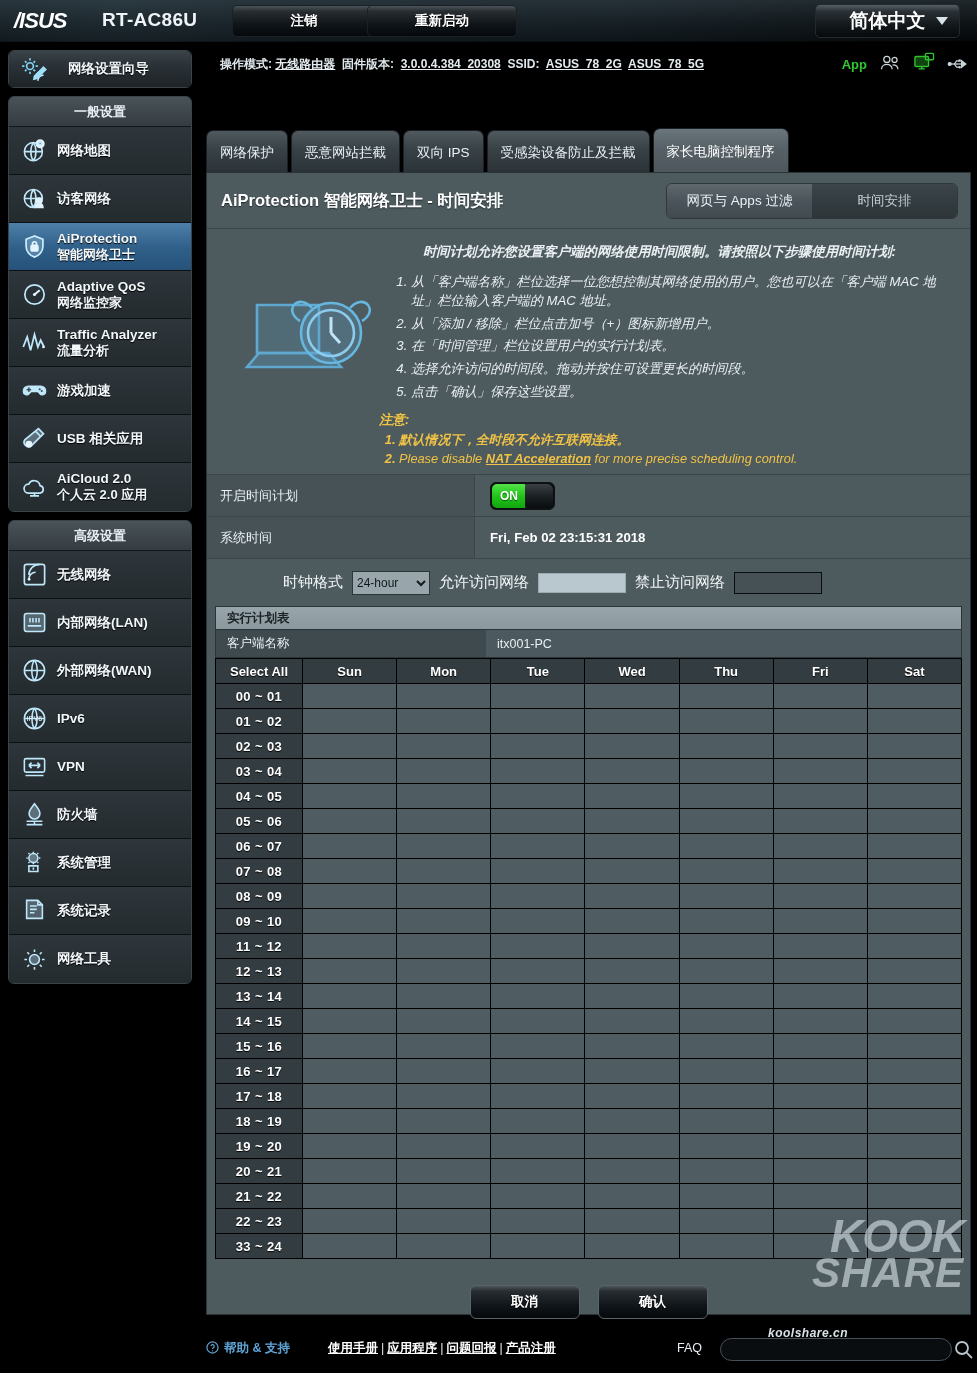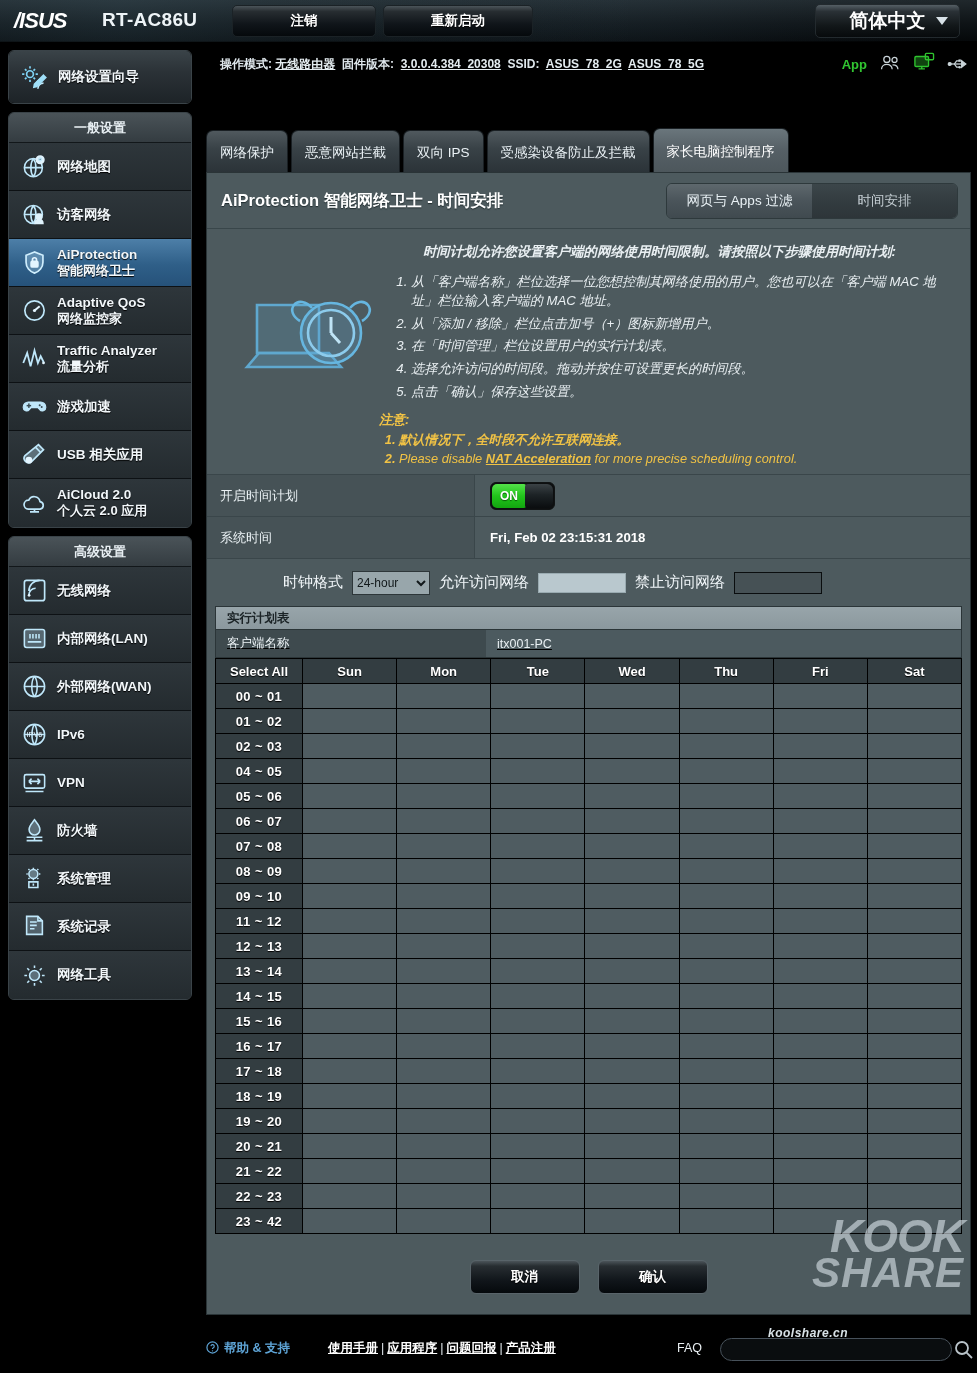--- a/index.html
+++ b/index.html
@@ -38,21 +38,21 @@
   .btn-top {
     position:absolute; top:5px; height:32px;
     background: linear-gradient(180deg,#4b5459 0%, #272d31 18%, #10151a 60%, #05090c 100%);
     border:1px solid #1b2226; border-radius:5px;
     color:#ffffff; font-size:13.5px; font-weight:bold;
     display:flex; align-items:center; justify-content:center;
     text-shadow:0 1px 1px #000;
     cursor:pointer;
   }
   #btn-logout { left:232px; width:144px; }
-  #btn-reboot { left:383px; width:150px; }
+  #btn-reboot { left:367px; width:150px; }
   .lang-select {
     position:absolute; right:17px; top:4px; width:145px; height:34px;
     background: linear-gradient(180deg,#555f65 0%, #2a3136 20%, #121719 65%, #070a0c 100%);
     border:1px solid #232a2e; border-radius:5px;
     display:flex; align-items:center; justify-content:center;
     color:#fff; font-size:19px; font-weight:bold; cursor:pointer;
   }
   .lang-arrow {
     position:absolute; right:11px; top:12px;
     width:0;height:0;border-left:6px solid transparent;border-right:6px solid transparent;
@@ -60,21 +60,21 @@
   }
 
   
   .sidebar { position:absolute; left:0; top:42px; width:200px; height:1331px; background:#000; }
   .sb-panel {
     margin:8px 8px 0 8px;
     border:1px solid #3a4348; border-radius:6px;
     background:#1a1f23; overflow:hidden;
   }
   .sb-top-item {
-    height:52px; display:flex; align-items:center; gap:9px; padding-left:10px;
+    height:36px; display:flex; align-items:center; gap:19px; padding-left:10px;
     background: linear-gradient(180deg,#3a4348 0%, #2b3237 40%, #1d2327 100%);
     cursor:pointer;
   }
   .sb-group-head {
     height:30px; display:flex; align-items:center; justify-content:center;
     background: linear-gradient(180deg,#4a5358 0%,#343c41 100%);
     color:#e7eef2; font-size:13px; font-weight:bold;
     border-bottom:1px solid #12171a;
   }
   .sb-item {
@@ -201,21 +201,21 @@
   .swatch-deny { width:88px; height:22px; background:#465155; border:1px solid #0a0d0e; }
 
   
   .sched-wrap { padding:0 8px; }
   .sched-title {
     height:24px; display:flex; align-items:center; padding-left:11px;
     background: linear-gradient(180deg,#98a5aa 0%, #8b989e 100%);
     color:#1b2326; font-size:12.5px; font-weight:bold;
     border:1px solid #2b3538;
   }
-  .client-row { display:flex; height:28px;text-decoration:underline; }
+  .client-row { display:flex; height:28px; }
   .client-row .ck {
     width:271px; padding-left:11px; display:flex; align-items:center;
     background:#3e4a4e; color:#eaf1f4; font-size:12.5px;
     border-left:1px solid #2b3538; border-bottom:1px solid #2b3538;
   }
   .client-row .cv {
     flex:1; padding-left:11px; display:flex; align-items:center;
     background:#4c5a5f; color:#e8eff2; font-size:12.5px;
     border-right:1px solid #2b3538; border-bottom:1px solid #2b3538;
   }
@@ -678,20 +678,30 @@
                 <td class="hour">02 ~ 03</td>
                 <td class="slot"></td>
                 <td class="slot"></td>
                 <td class="slot"></td>
                 <td class="slot"></td>
                 <td class="slot"></td>
                 <td class="slot"></td>
                 <td class="slot"></td>
               </tr>
               <tr>
+                <td class="hour">03 ~ 04</td>
+                <td class="slot"></td>
+                <td class="slot"></td>
+                <td class="slot"></td>
+                <td class="slot"></td>
+                <td class="slot"></td>
+                <td class="slot"></td>
+                <td class="slot"></td>
+              </tr>
+              <tr>
                 <td class="hour">04 ~ 05</td>
                 <td class="slot"></td>
                 <td class="slot"></td>
                 <td class="slot"></td>
                 <td class="slot"></td>
                 <td class="slot"></td>
                 <td class="slot"></td>
                 <td class="slot"></td>
               </tr>
               <tr>
@@ -858,21 +868,21 @@
                 <td class="hour">22 ~ 23</td>
                 <td class="slot"></td>
                 <td class="slot"></td>
                 <td class="slot"></td>
                 <td class="slot"></td>
                 <td class="slot"></td>
                 <td class="slot"></td>
                 <td class="slot"></td>
               </tr>
               <tr>
-                <td class="hour">23 ~ 42</td>
+                <td class="hour">33 ~ 24</td>
                 <td class="slot"></td>
                 <td class="slot"></td>
                 <td class="slot"></td>
                 <td class="slot"></td>
                 <td class="slot"></td>
                 <td class="slot"></td>
                 <td class="slot"></td>
               </tr>
             </tbody>
         </table>

